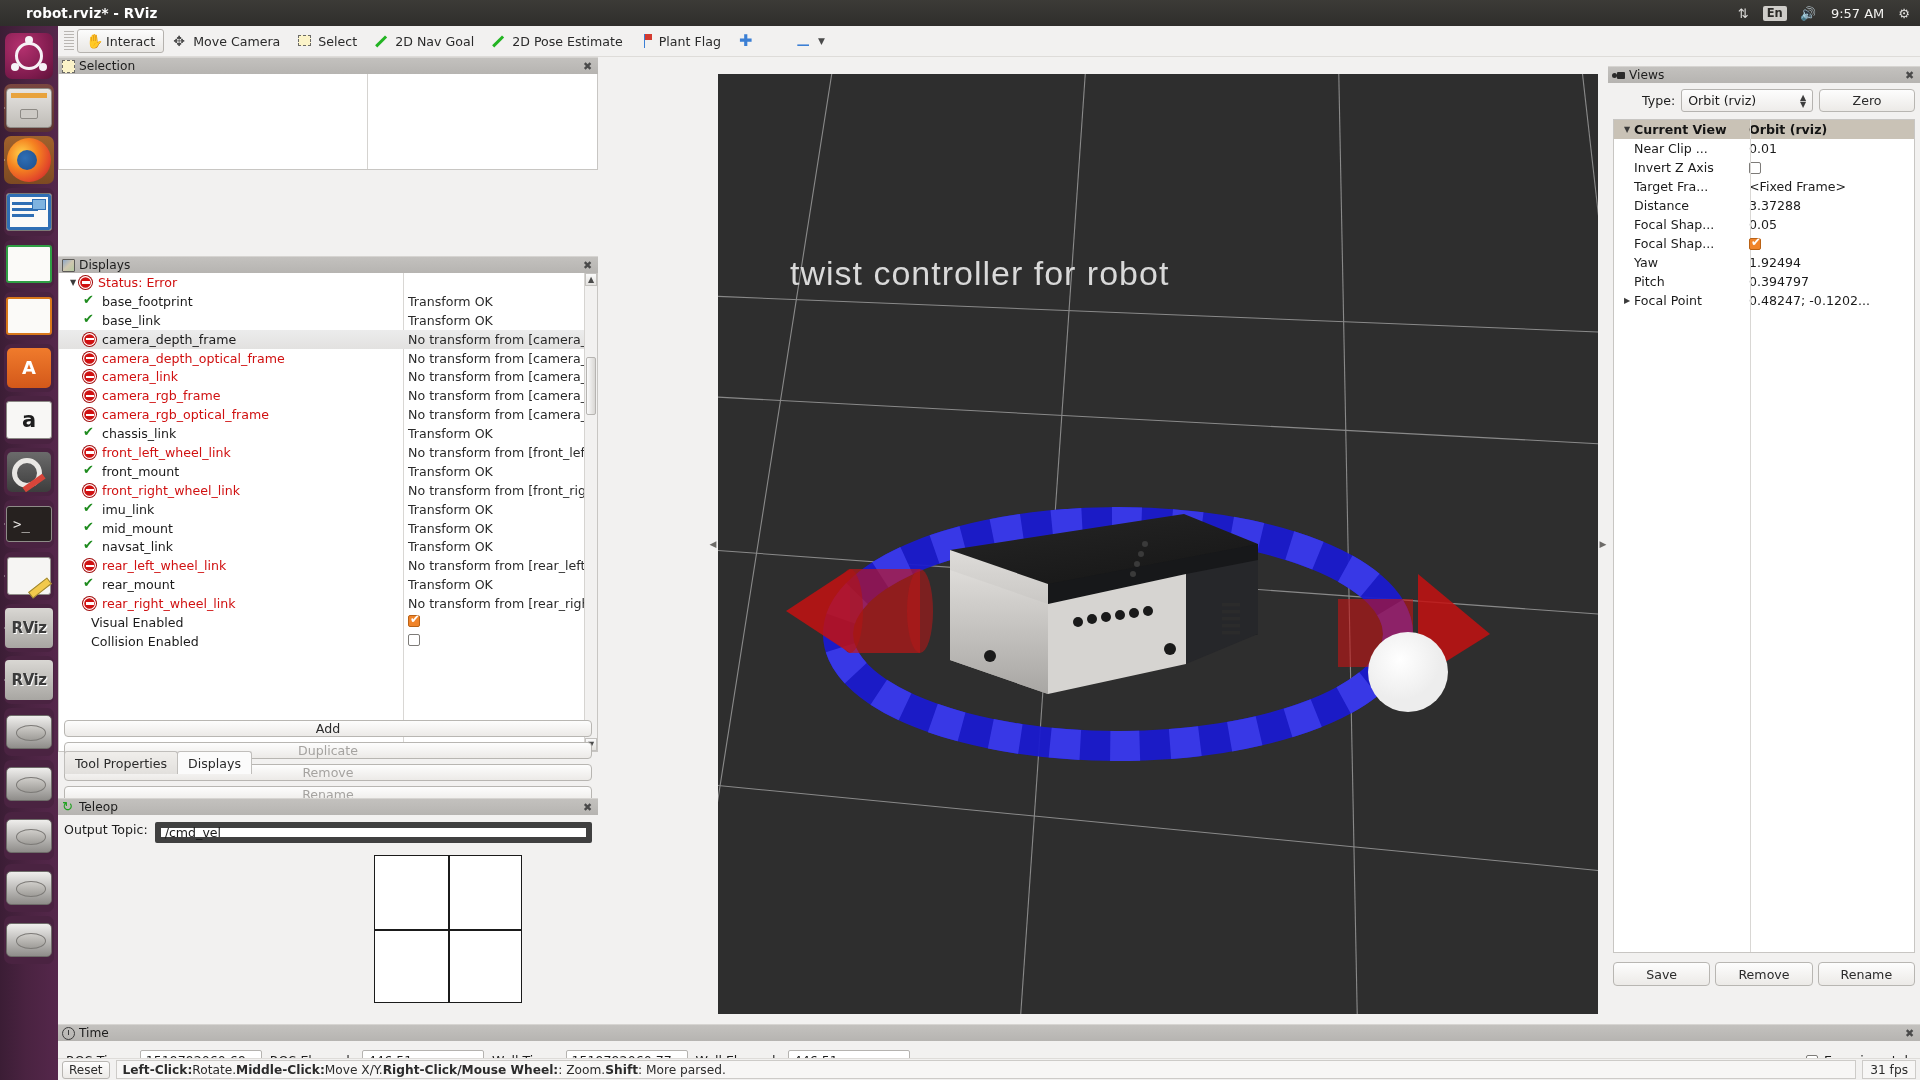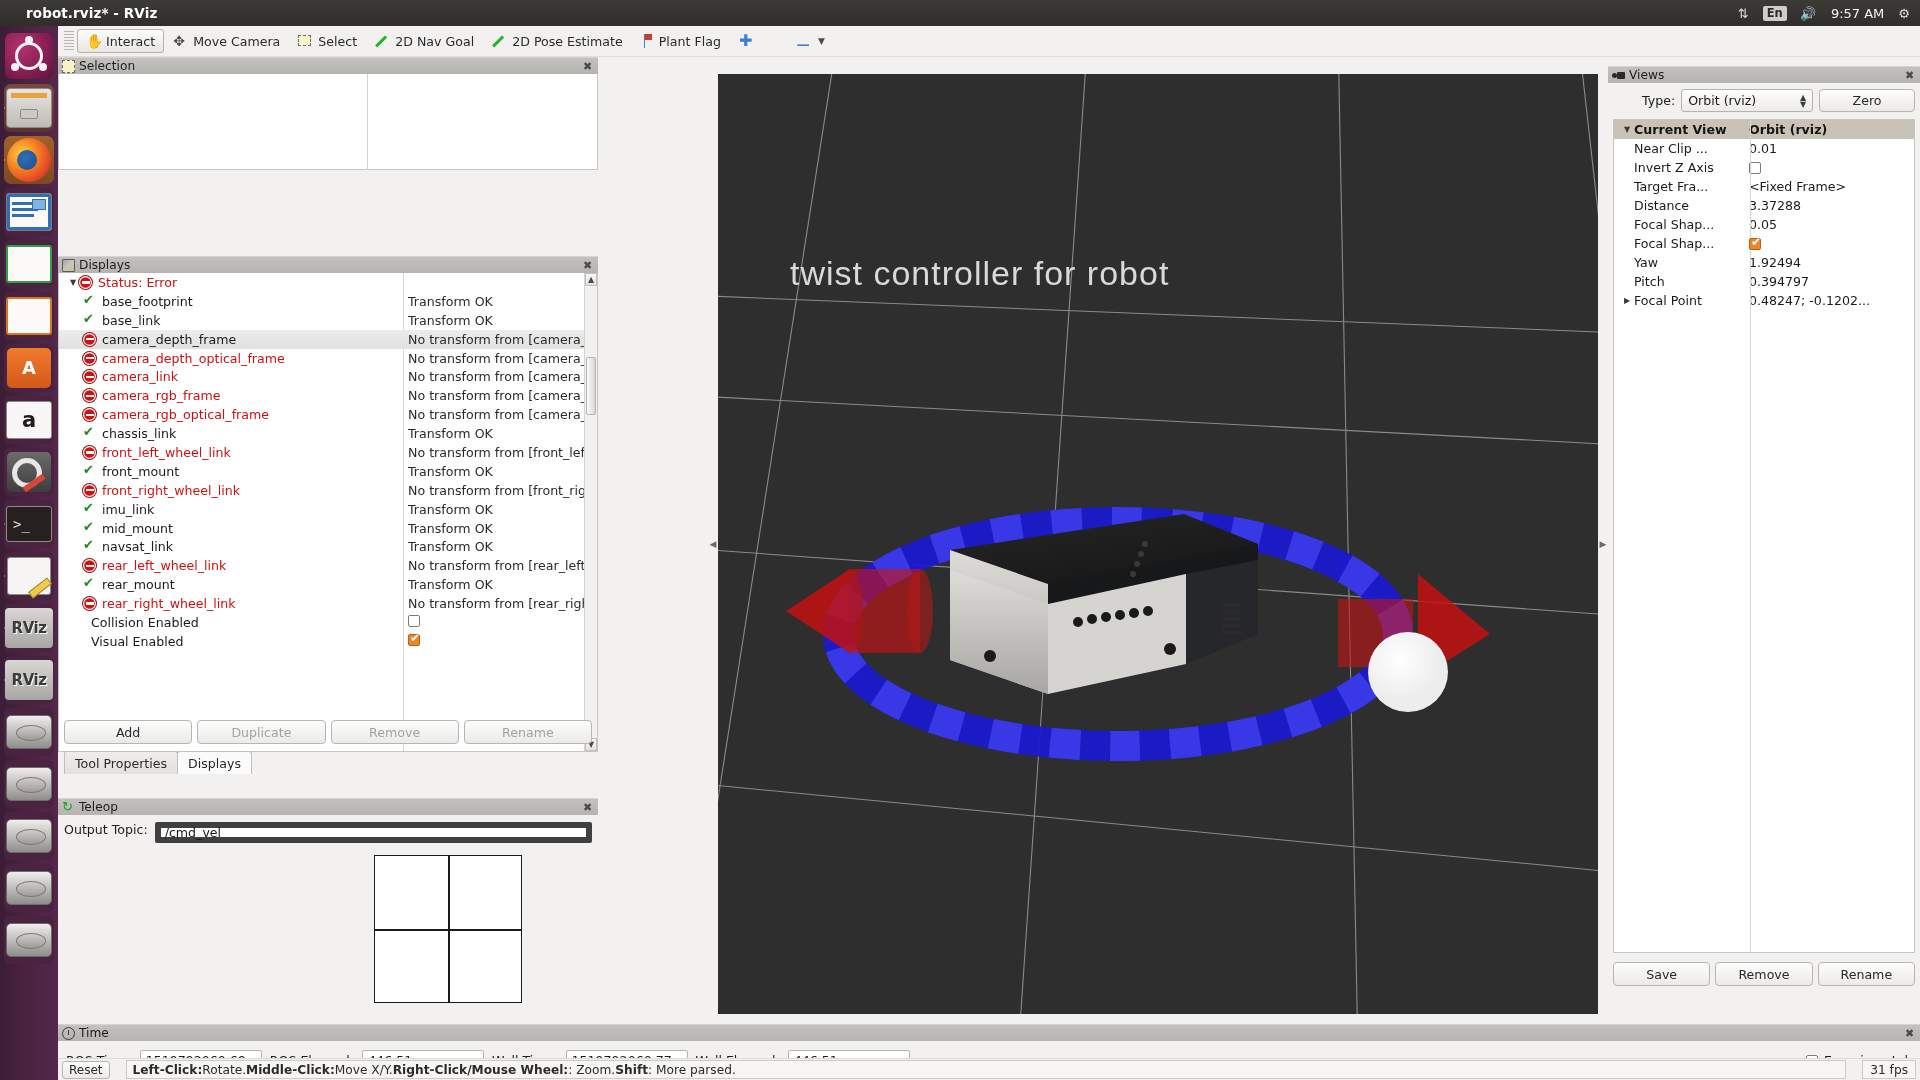--- a/index.html
+++ b/index.html
@@ -260,21 +260,21 @@
   .time-body { position:absolute; left:0; top:17px; right:0; bottom:0; background:#f2f1f0;
     display:flex; align-items:center; padding:0 8px; gap:8px;}
   .tm-lbl { font-size:12.6px; color:#1d1d1d; white-space:nowrap; }
   .tm-input { height:22px; background:#fff; border:1px solid #b5b3b0; border-radius:2px;
     font-size:12.6px; padding:0 5px; display:flex; align-items:center; color:#1b1b1b;}
   .tm-input.w1 { width:122px; } .tm-input.w2 { width:122px; }
   .exp-wrap { margin-left:auto; display:flex; align-items:center; gap:6px; padding-right:4px;}
 
   
   .statusbar { position:absolute; left:0; bottom:0; width:1862px; height:22px;
-    background:#f2f1f0; display:flex; align-items:center; padding:0 4px; gap:16px;
+    background:#f2f1f0; display:flex; align-items:center; padding:0 4px; gap:6px;
     border-top:1px solid #dedcd9;}
   .reset-btn { height:18px; padding:0 6px; border:1px solid #b8b6b2; border-radius:3px;
     background:linear-gradient(#fdfdfd,#eceae7); font-size:12px; color:#2b2b2b;
     display:flex;align-items:center;}
   .hint { flex:1; height:19px; border:1px solid #cdcbc8; background:#f7f6f5;
     display:flex; align-items:center; padding:0 6px; font-size:12.2px; color:#2b2b2b;}
   .hint b { font-weight:bold; }
   .fps { height:19px; border:1px solid #cdcbc8; background:#f7f6f5; padding:0 7px;
     display:flex; align-items:center; font-size:12.2px; color:#2b2b2b;}
 </style>
@@ -545,40 +545,40 @@
             </div>
             <div class="trow">
               <div class="tname indent-1">
                 <span class="st-ico st-err"></span>
                 <span class="tlabel-err">rear_right_wheel_link</span>
               </div>
               <div class="tval">No transform from [rear_right_wheel_...</div>
             </div>
             <div class="trow">
               <div class="tname" style="padding-left: 32px;">
+                <span class="tlabel-ok">Visual Enabled</span>
+              </div>
+              <div class="tval"><span class="chk on"></span></div>
+            </div>
+            <div class="trow">
+              <div class="tname" style="padding-left: 32px;">
                 <span class="tlabel-ok">Collision Enabled</span>
               </div>
               <div class="tval"><span class="chk"></span></div>
-            </div>
-            <div class="trow">
-              <div class="tname" style="padding-left: 32px;">
-                <span class="tlabel-ok">Visual Enabled</span>
-              </div>
-              <div class="tval"><span class="chk on"></span></div>
             </div>
           </div>
         <div class="tree-scroll">
           <div class="ts-up">▲</div>
           <div class="ts-thumb"></div>
           <div class="ts-dn">▼</div>
         </div>
       </div>
     </div>
 
-    <div class="btn-row" id="display-buttons" style="top:694px;">
+    <div class="btn-row" id="display-buttons" style="top:694px;flex-direction:column;">
         <div class="gbtn">Add</div>
         <div class="gbtn dim">Duplicate</div>
         <div class="gbtn dim">Remove</div>
         <div class="gbtn dim">Rename</div>
       </div>
 
     <div class="tabs" id="display-tabs" style="top:725px;">
         <div class="tab">Tool Properties</div>
         <div class="tab active">Displays</div>
       </div>

